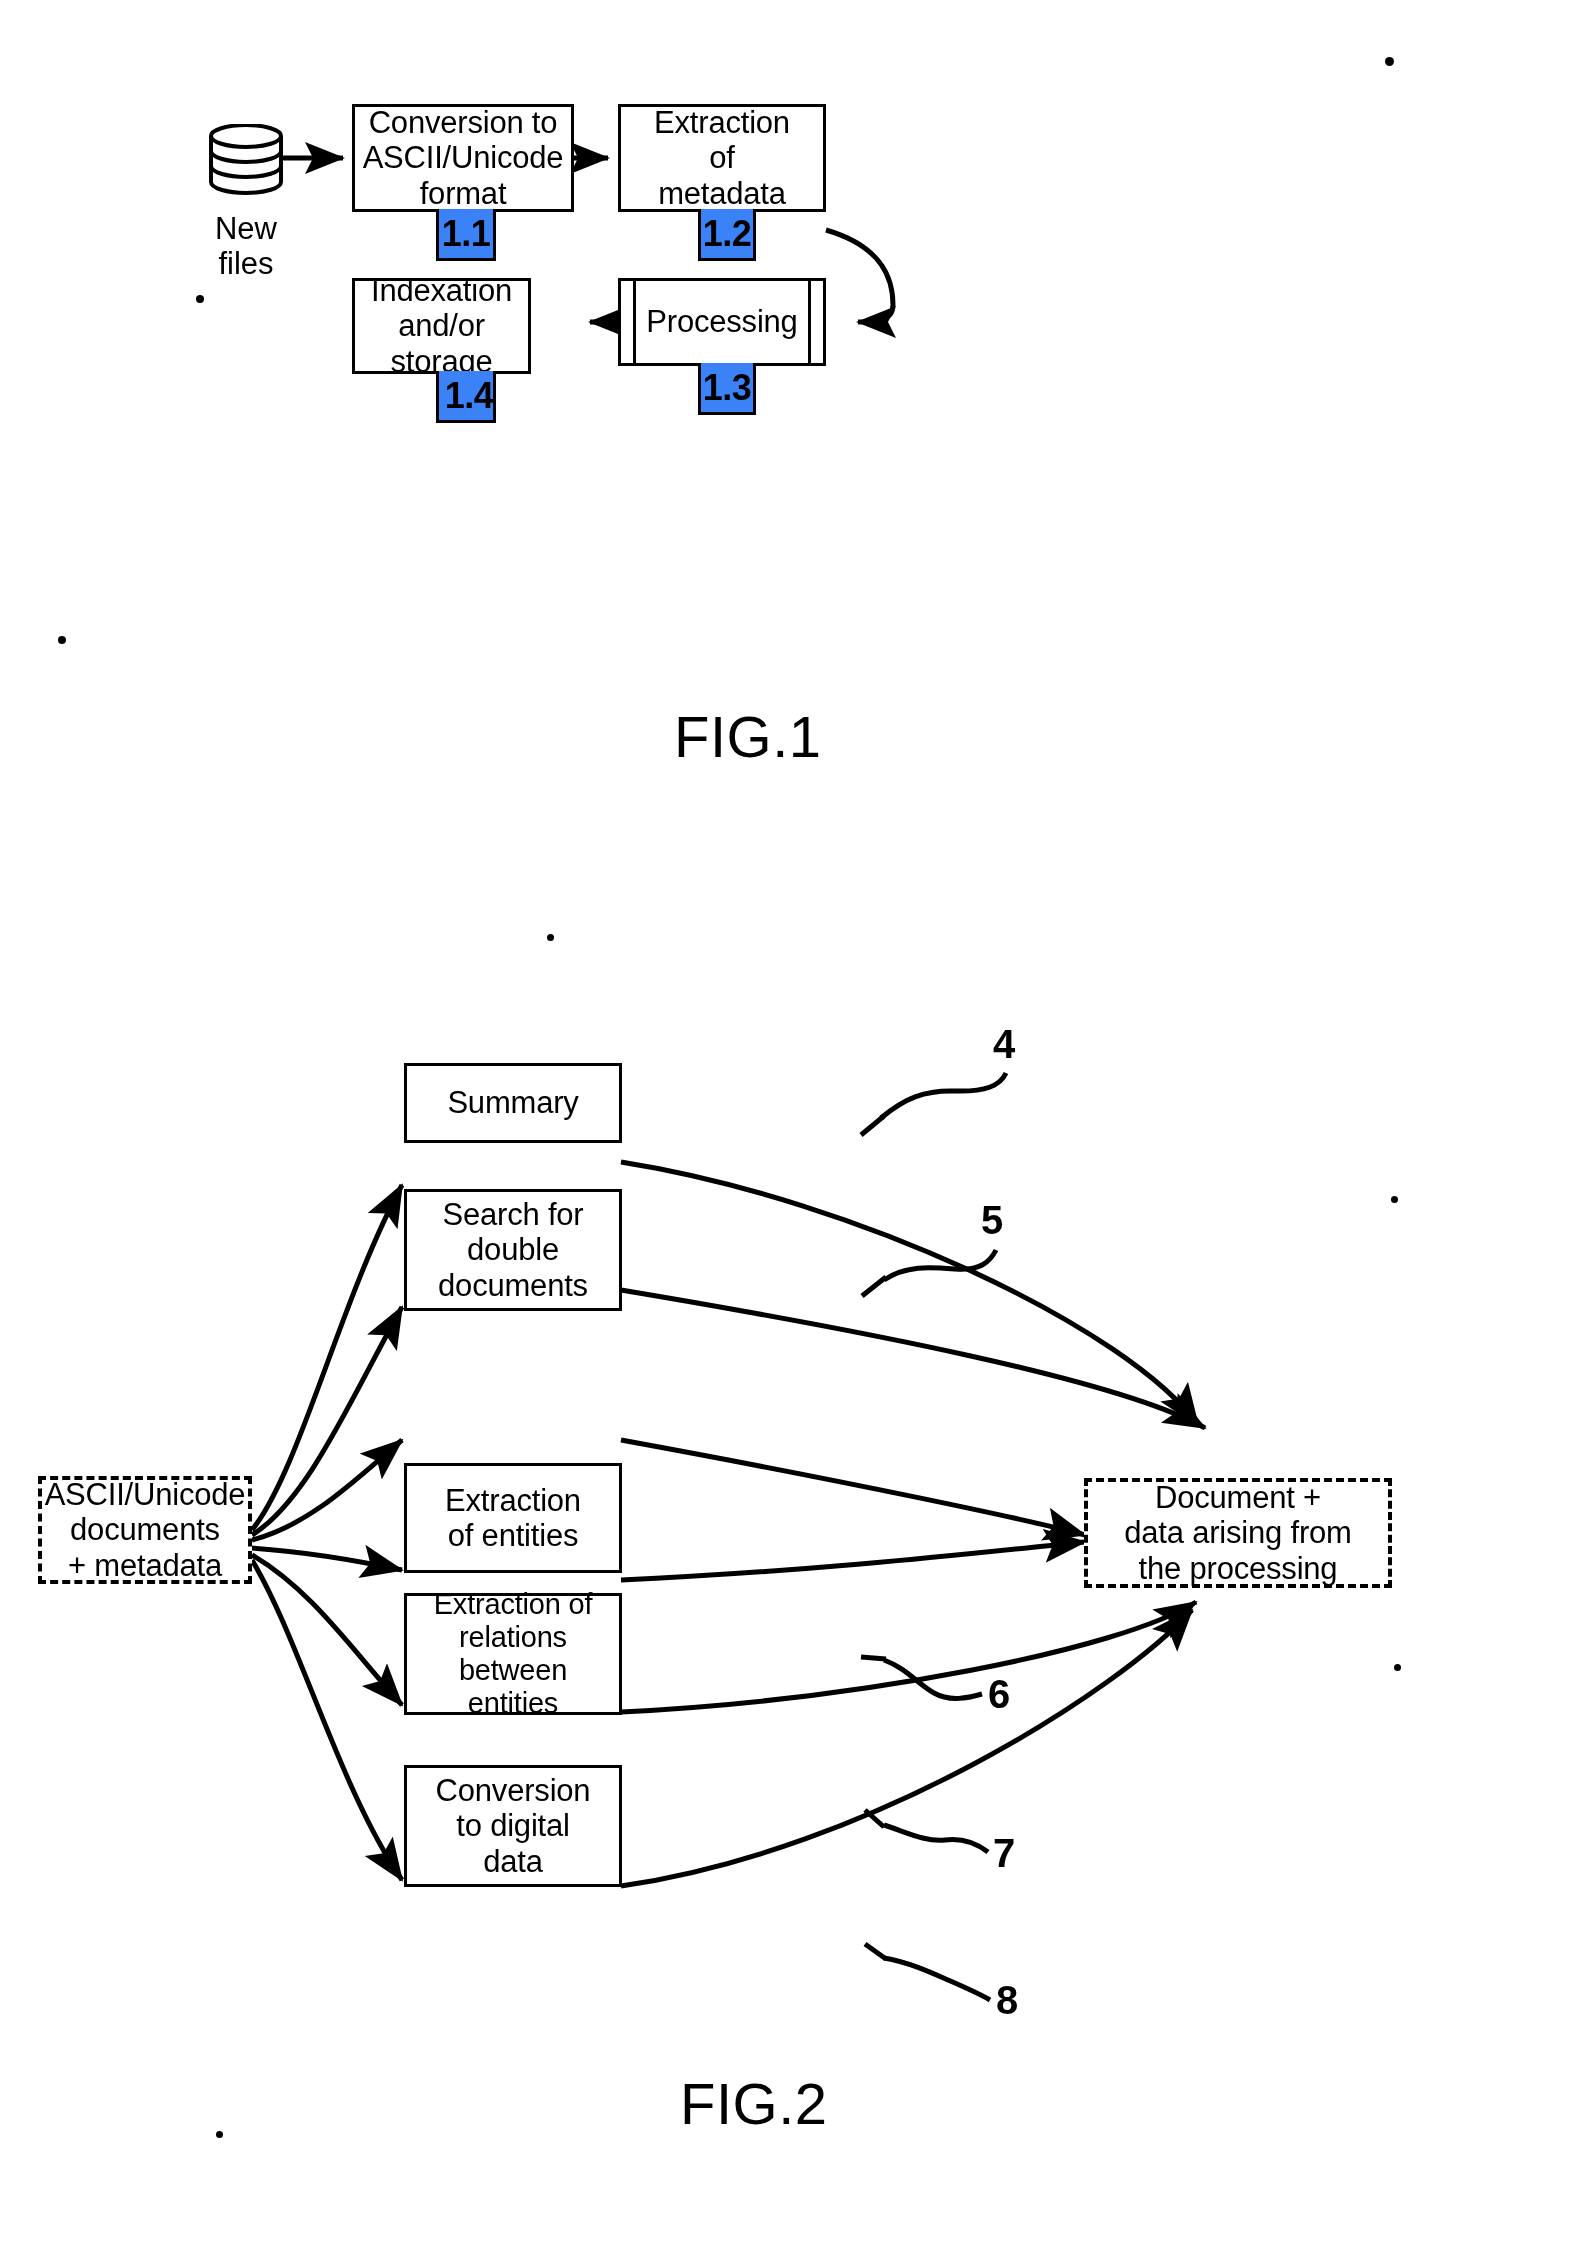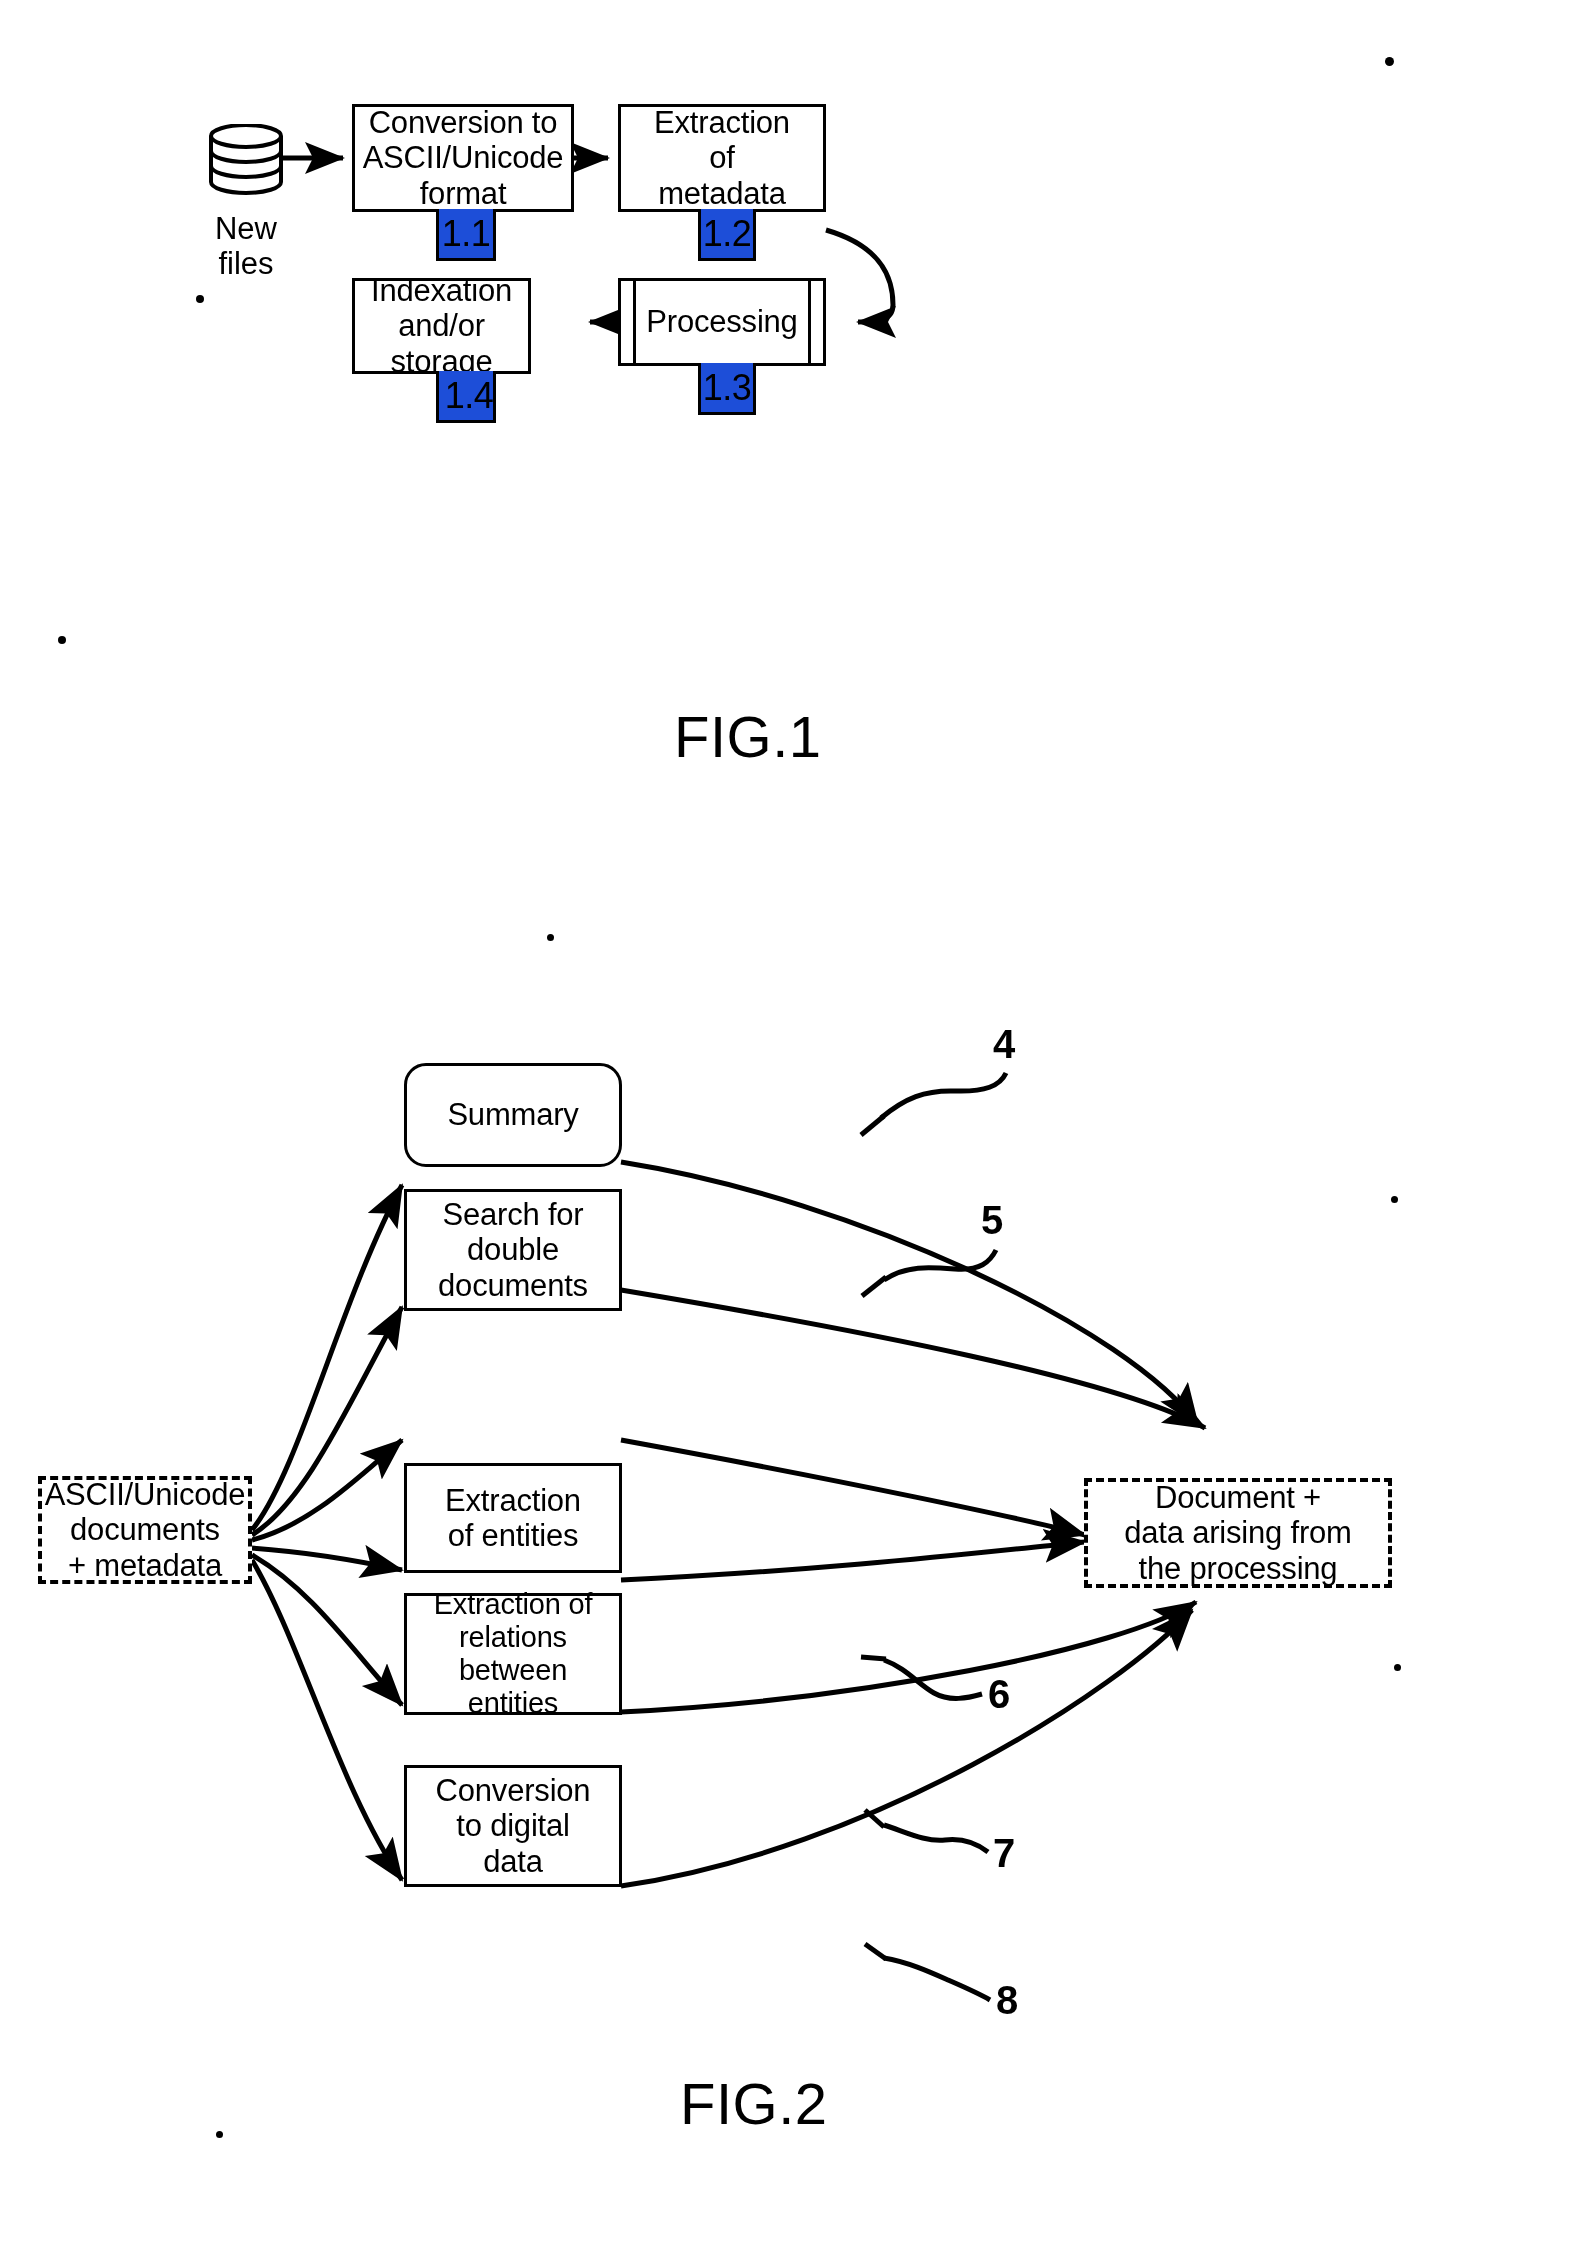--- a/index.html
+++ b/index.html
@@ -47,26 +47,26 @@
     border-style: dashed;
     border-width: 4px;
   }
   .box .txt { display: block; width: 100%; padding: 12px 6px; }
   
   .tag {
     position: absolute;
     box-sizing: border-box;
     border: 3px solid #000;
     border-top: none;
-    background: #1d4ed8;
+    background: #3b82f6;
     display: flex;
     align-items: center;
     justify-content: center;
     font-size: 36px;
-    font-weight: 400;
+    font-weight: 700;
     letter-spacing: -0.5px;
     z-index: 4;
   }
   
   .innerbar {
     position: absolute;
     width: 3px;
     background: #000;
     z-index: 5;
   }
@@ -203,21 +203,21 @@
   <div class="tag" style="left:436px;top:371px;width:60px;height:52px;padding-left:6px;">1.4</div>
 
   <div class="figcaption" style="left:674px;top:679px;">FIG.1</div>
 
   <div class="box dashed" style="left:38px;top:1476px;width:214px;height:108px;">
     <span class="txt" style="white-space:pre-line;">ASCII/Unicode
 documents
 + metadata</span>
   </div>
 
-  <div class="box" style="left:404px;top:1063px;width:218px;height:104px;border-radius:22px;">
+  <div class="box" style="left:404px;top:1063px;width:218px;height:80px;">
     <span class="txt" style="white-space:pre-line;">Summary</span>
   </div>
 
   <div class="box" style="left:404px;top:1189px;width:218px;height:122px;">
     <span class="txt" style="white-space:pre-line;">Search for
 double
 documents</span>
   </div>
 
 

